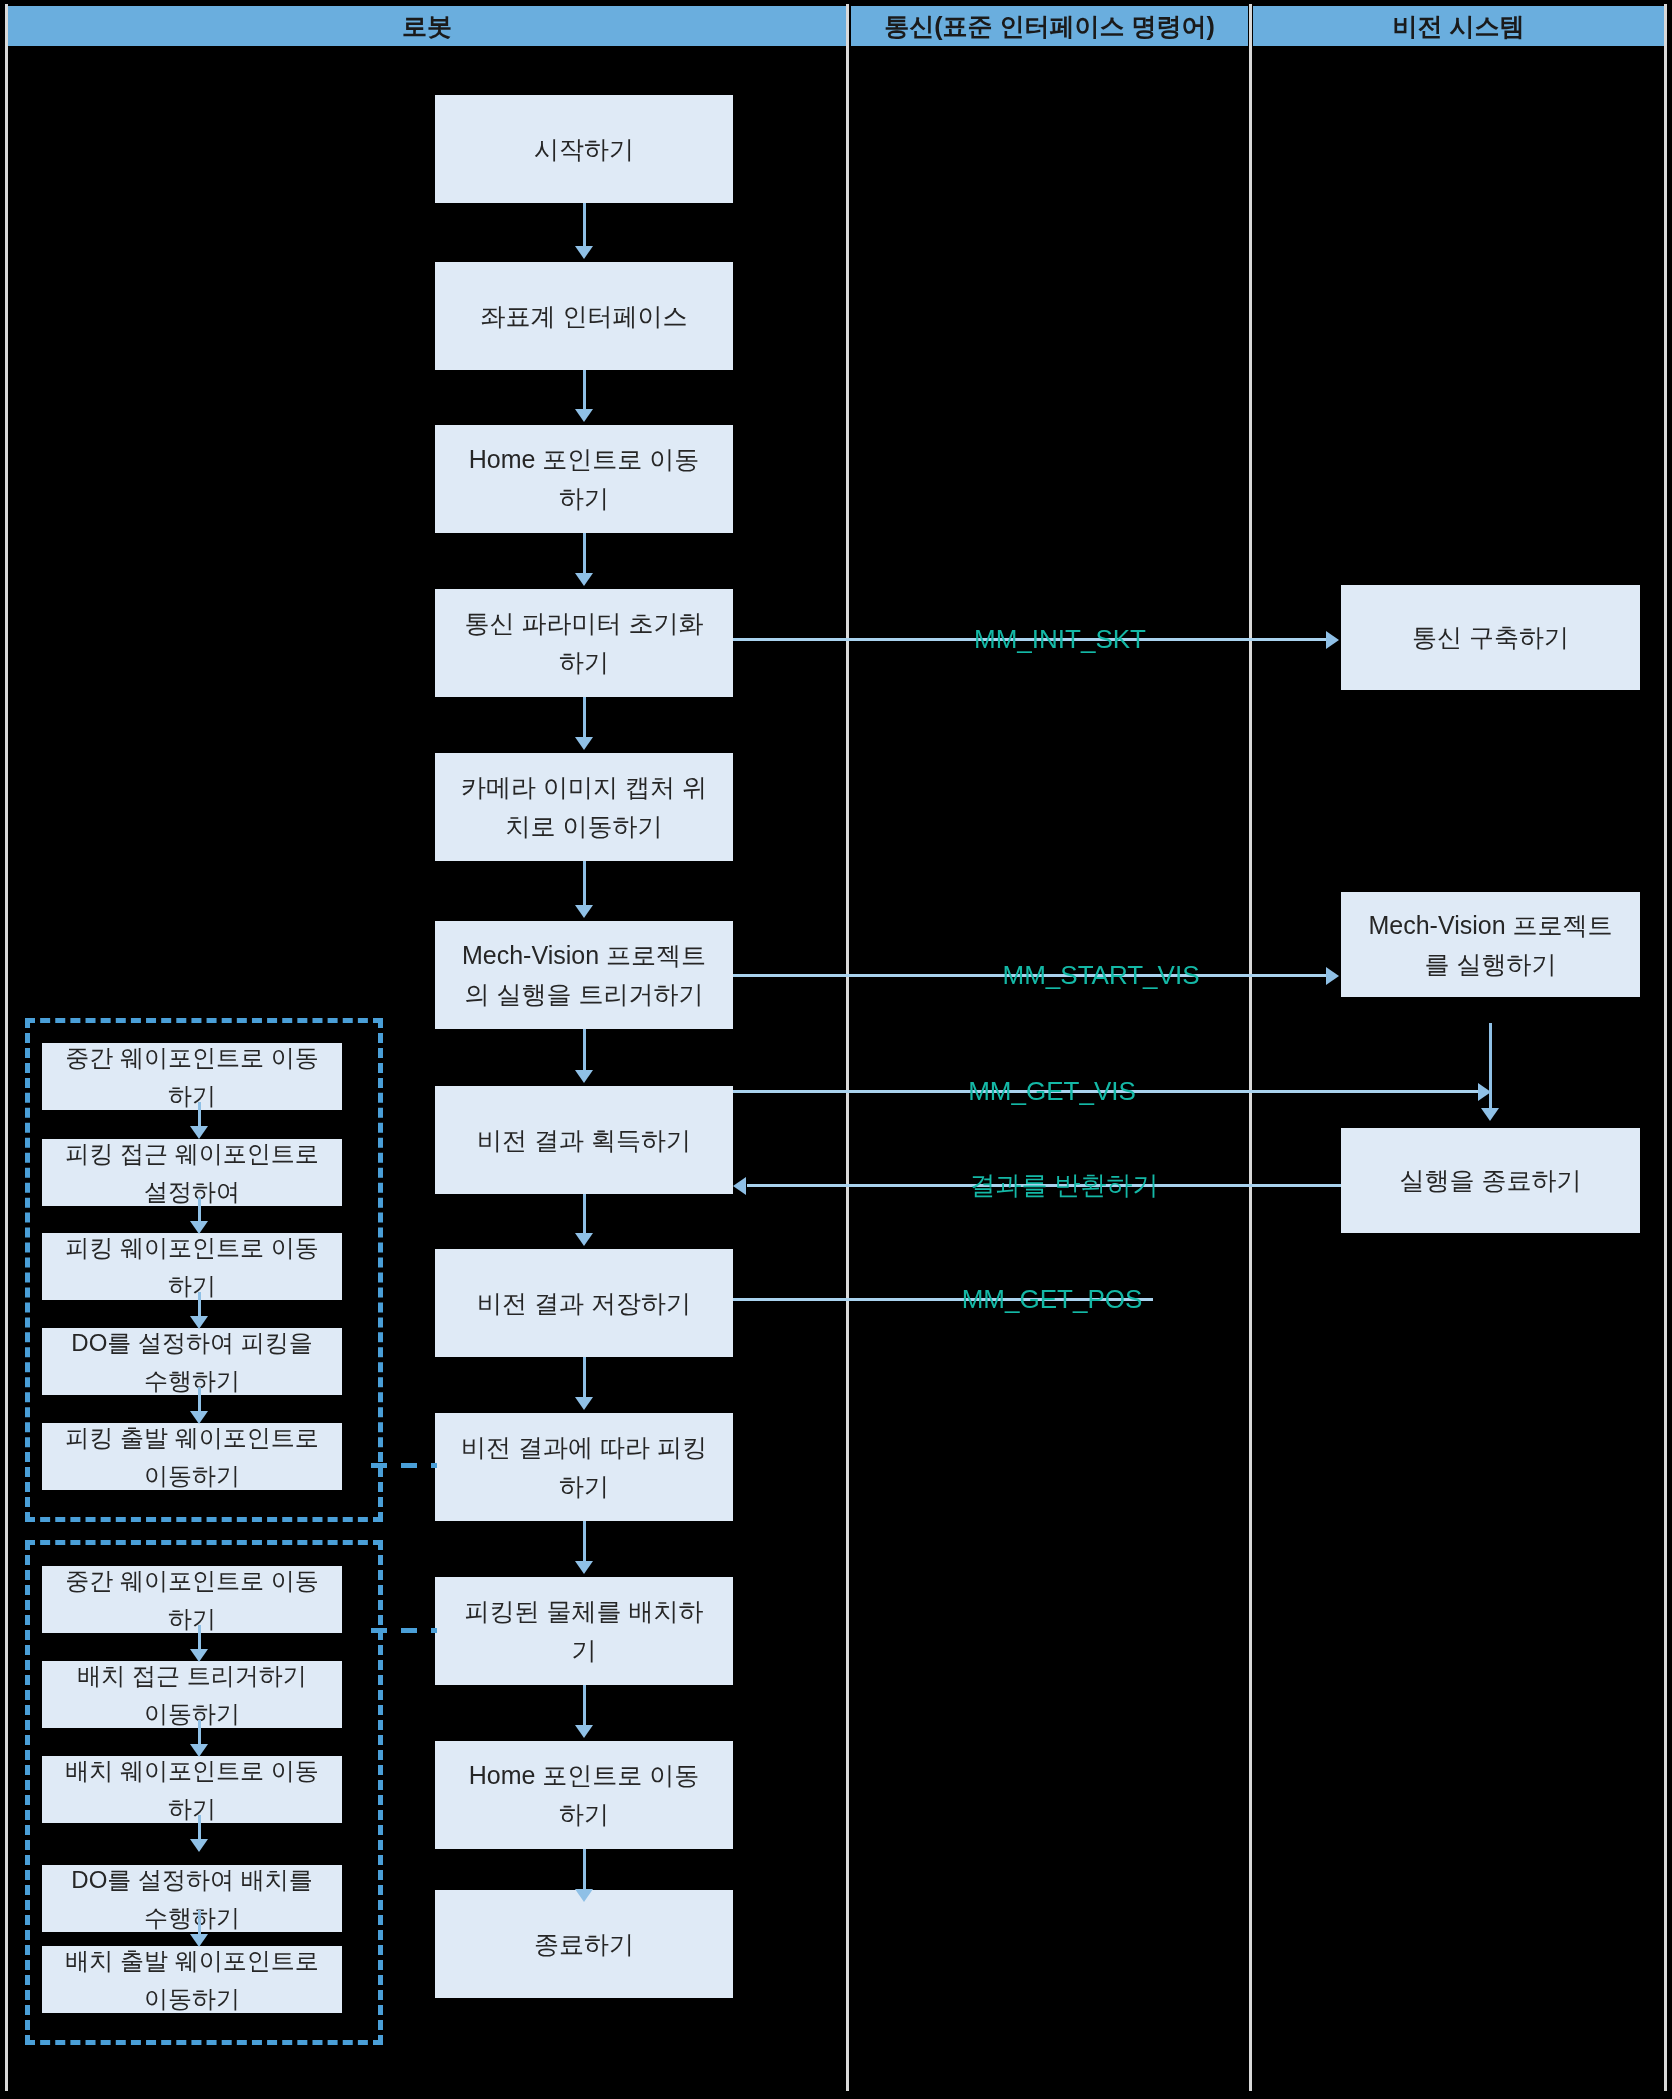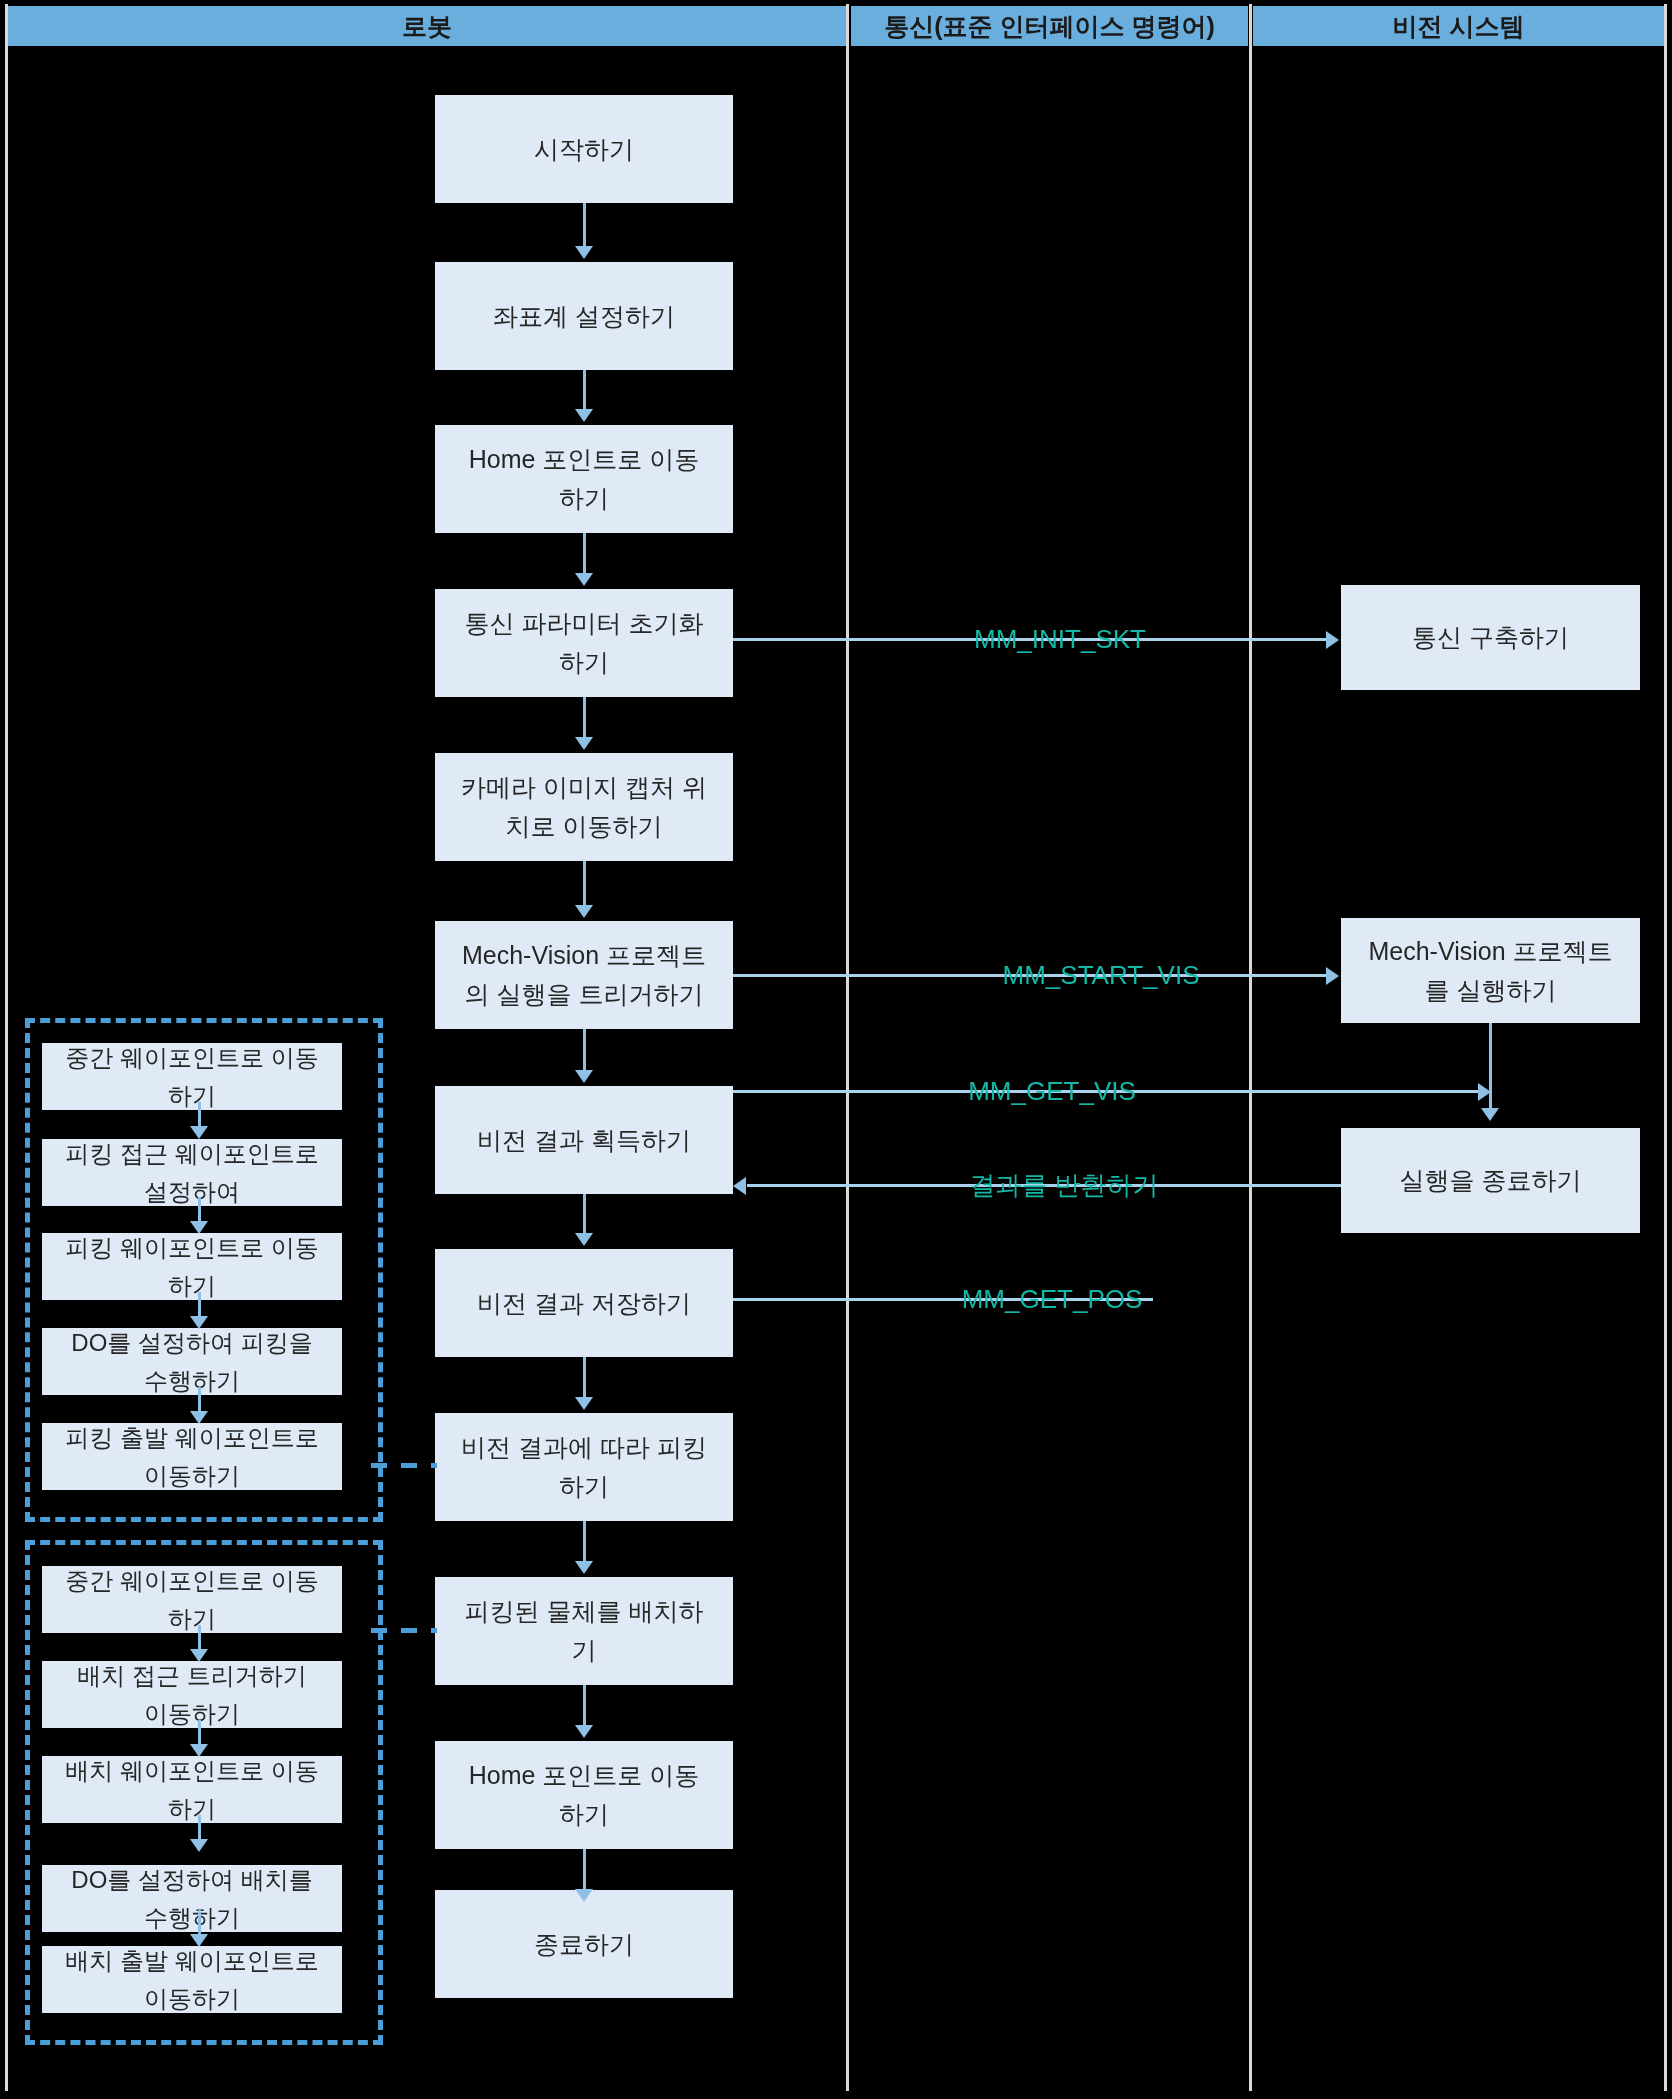--- a/index.html
+++ b/index.html
@@ -61,21 +61,21 @@
 <div class="lane-sep edge-l"></div>
 <div class="lane-sep s1"></div>
 <div class="lane-sep s2"></div>
 <div class="lane-sep edge-r"></div>
 
 <div class="hdr hdr-robot">로봇</div>
 <div class="hdr hdr-comm">통신(표준 인터페이스 명령어)</div>
 <div class="hdr hdr-vision">비전 시스템</div>
 
 <div class="box main" style="top:95px">시작하기</div>
-<div class="box main" style="top:262px">좌표계 설정하기</div>
+<div class="box main" style="top:262px">좌표계 인터페이스</div>
 <div class="box main" style="top:425px">Home 포인트로 이동하기</div>
 <div class="box main" style="top:589px">통신 파라미터 초기화하기</div>
 <div class="box main" style="top:753px">카메라 이미지 캡처 위치로 이동하기</div>
 <div class="box main" style="top:921px">Mech-Vision 프로젝트의 실행을 트리거하기</div>
 <div class="box main" style="top:1086px">비전 결과 획득하기</div>
 <div class="box main" style="top:1249px">비전 결과 저장하기</div>
 <div class="box main" style="top:1413px">비전 결과에 따라 피킹하기</div>
 <div class="box main" style="top:1577px">피킹된 물체를 배치하기</div>
 <div class="box main" style="top:1741px">Home 포인트로 이동하기</div>
 <div class="box main" style="top:1890px">종료하기</div>
@@ -97,21 +97,21 @@
 <div class="vline" style="left:583px;top:1357px;height:43px"></div>
 <div class="arrow-d" style="left:575px;top:1397px"></div>
 <div class="vline" style="left:583px;top:1521px;height:43px"></div>
 <div class="arrow-d" style="left:575px;top:1561px"></div>
 <div class="vline" style="left:583px;top:1685px;height:43px"></div>
 <div class="arrow-d" style="left:575px;top:1725px"></div>
 <div class="vline" style="left:583px;top:1849px;height:43px"></div>
 <div class="arrow-d" style="left:575px;top:1889px"></div>
 
 <div class="box vis" style="top:585px">통신 구축하기</div>
-<div class="box vis" style="top:918px">Mech-Vision 프로젝트를 실행하기</div>
+<div class="box vis" style="top:892px">Mech-Vision 프로젝트를 실행하기</div>
 <div class="box vis" style="top:1128px">실행을 종료하기</div>
 
 <div class="vline" style="left:1489px;top:1023px;height:88px"></div>
 <div class="arrow-d" style="left:1481px;top:1108px"></div>
 
 <div class="hline" style="left:733px;top:638px;width:595px"></div>
 <div class="arrow-r" style="left:1326px;top:631px"></div>
 <div class="msg" style="left:1060px;top:639px">MM_INIT_SKT</div>
 
 <div class="hline" style="left:733px;top:974px;width:595px"></div>

